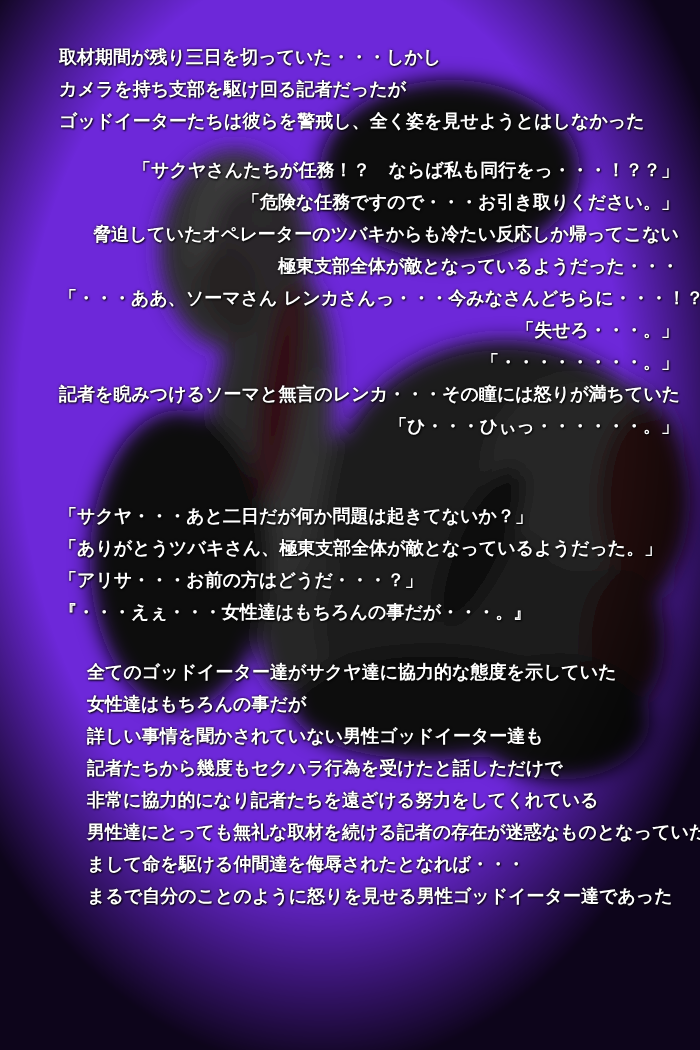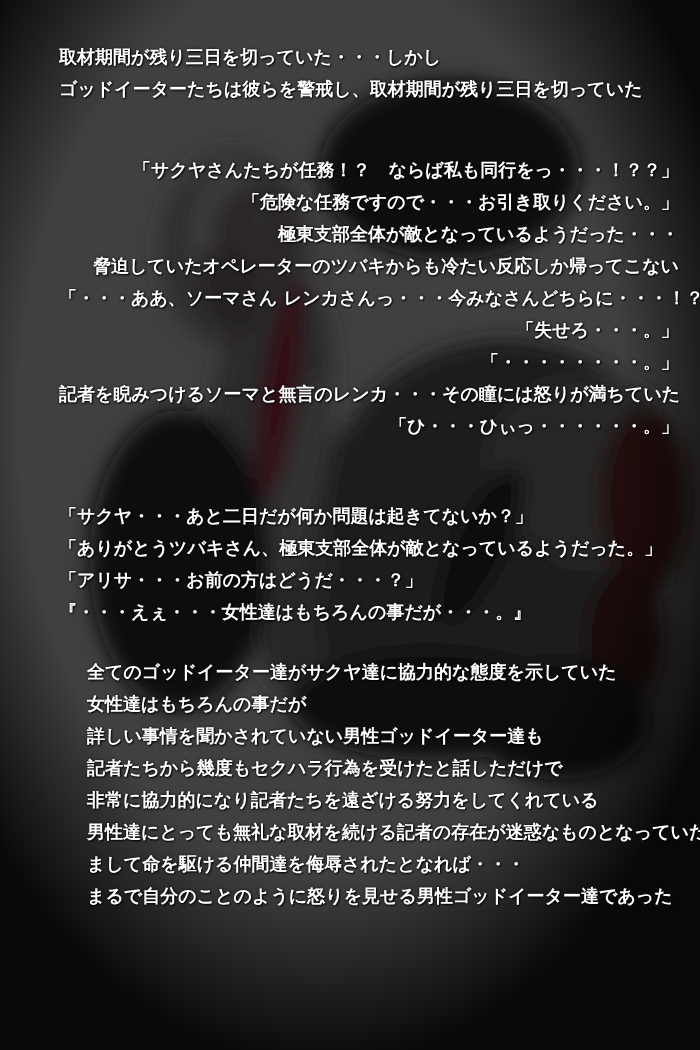--- a/index.html
+++ b/index.html
@@ -4,21 +4,21 @@
 <style>
   html, body {
     margin: 0;
     padding: 0;
     background: #000000;
   }
   .page {
     position: relative;
     width: 700px;
     height: 1050px;
-    background: #404040;
+    background: #6d28d9;
     overflow: hidden;
     font-family: "DejaVu Sans", sans-serif;
   }
   .bg-illustration {
     position: absolute;
     left: 0;
     top: 0;
     width: 700px;
     height: 1050px;
   }
@@ -87,28 +87,29 @@
 
       <ellipse cx="430" cy="705" rx="140" ry="55" fill="#0a0a0a"></ellipse>
       <ellipse cx="560" cy="720" rx="90" ry="60" fill="#080808"></ellipse>
     </g>
 
     <rect x="0" y="0" width="700" height="1050" fill="url(#vg)"></rect>
   </svg>
 
   <div class="para p1">
     <div class="line">取材期間が残り三日を切っていた・・・しかし</div>
-    <div class="line">ゴッドイーターたちは彼らを警戒し、取材期間が残り三日を切っていた</div>
+    <div class="line">カメラを持ち支部を駆け回る記者だったが</div>
+    <div class="line">ゴッドイーターたちは彼らを警戒し、全く姿を見せようとはしなかった</div>
   </div>
 
   <div class="para p2">
     <div class="line">「サクヤさんたちが任務！？　ならば私も同行をっ・・・！？？」</div>
     <div class="line">「危険な任務ですので・・・お引き取りください。」</div>
+    <div class="line">脅迫していたオペレーターのツバキからも冷たい反応しか帰ってこない</div>
     <div class="line">極東支部全体が敵となっているようだった・・・</div>
-    <div class="line">脅迫していたオペレーターのツバキからも冷たい反応しか帰ってこない</div>
     <div class="line">「・・・ああ、ソーマさん レンカさんっ・・・今みなさんどちらに・・・！？」</div>
     <div class="line">「失せろ・・・。」</div>
     <div class="line">「・・・・・・・・。」</div>
     <div class="line">記者を睨みつけるソーマと無言のレンカ・・・その瞳には怒りが満ちていた</div>
     <div class="line">「ひ・・・ひぃっ・・・・・・。」</div>
   </div>
 
   <div class="para p3">
     <div class="line">「サクヤ・・・あと二日だが何か問題は起きてないか？」</div>
     <div class="line">「ありがとうツバキさん、極東支部全体が敵となっているようだった。」</div>

